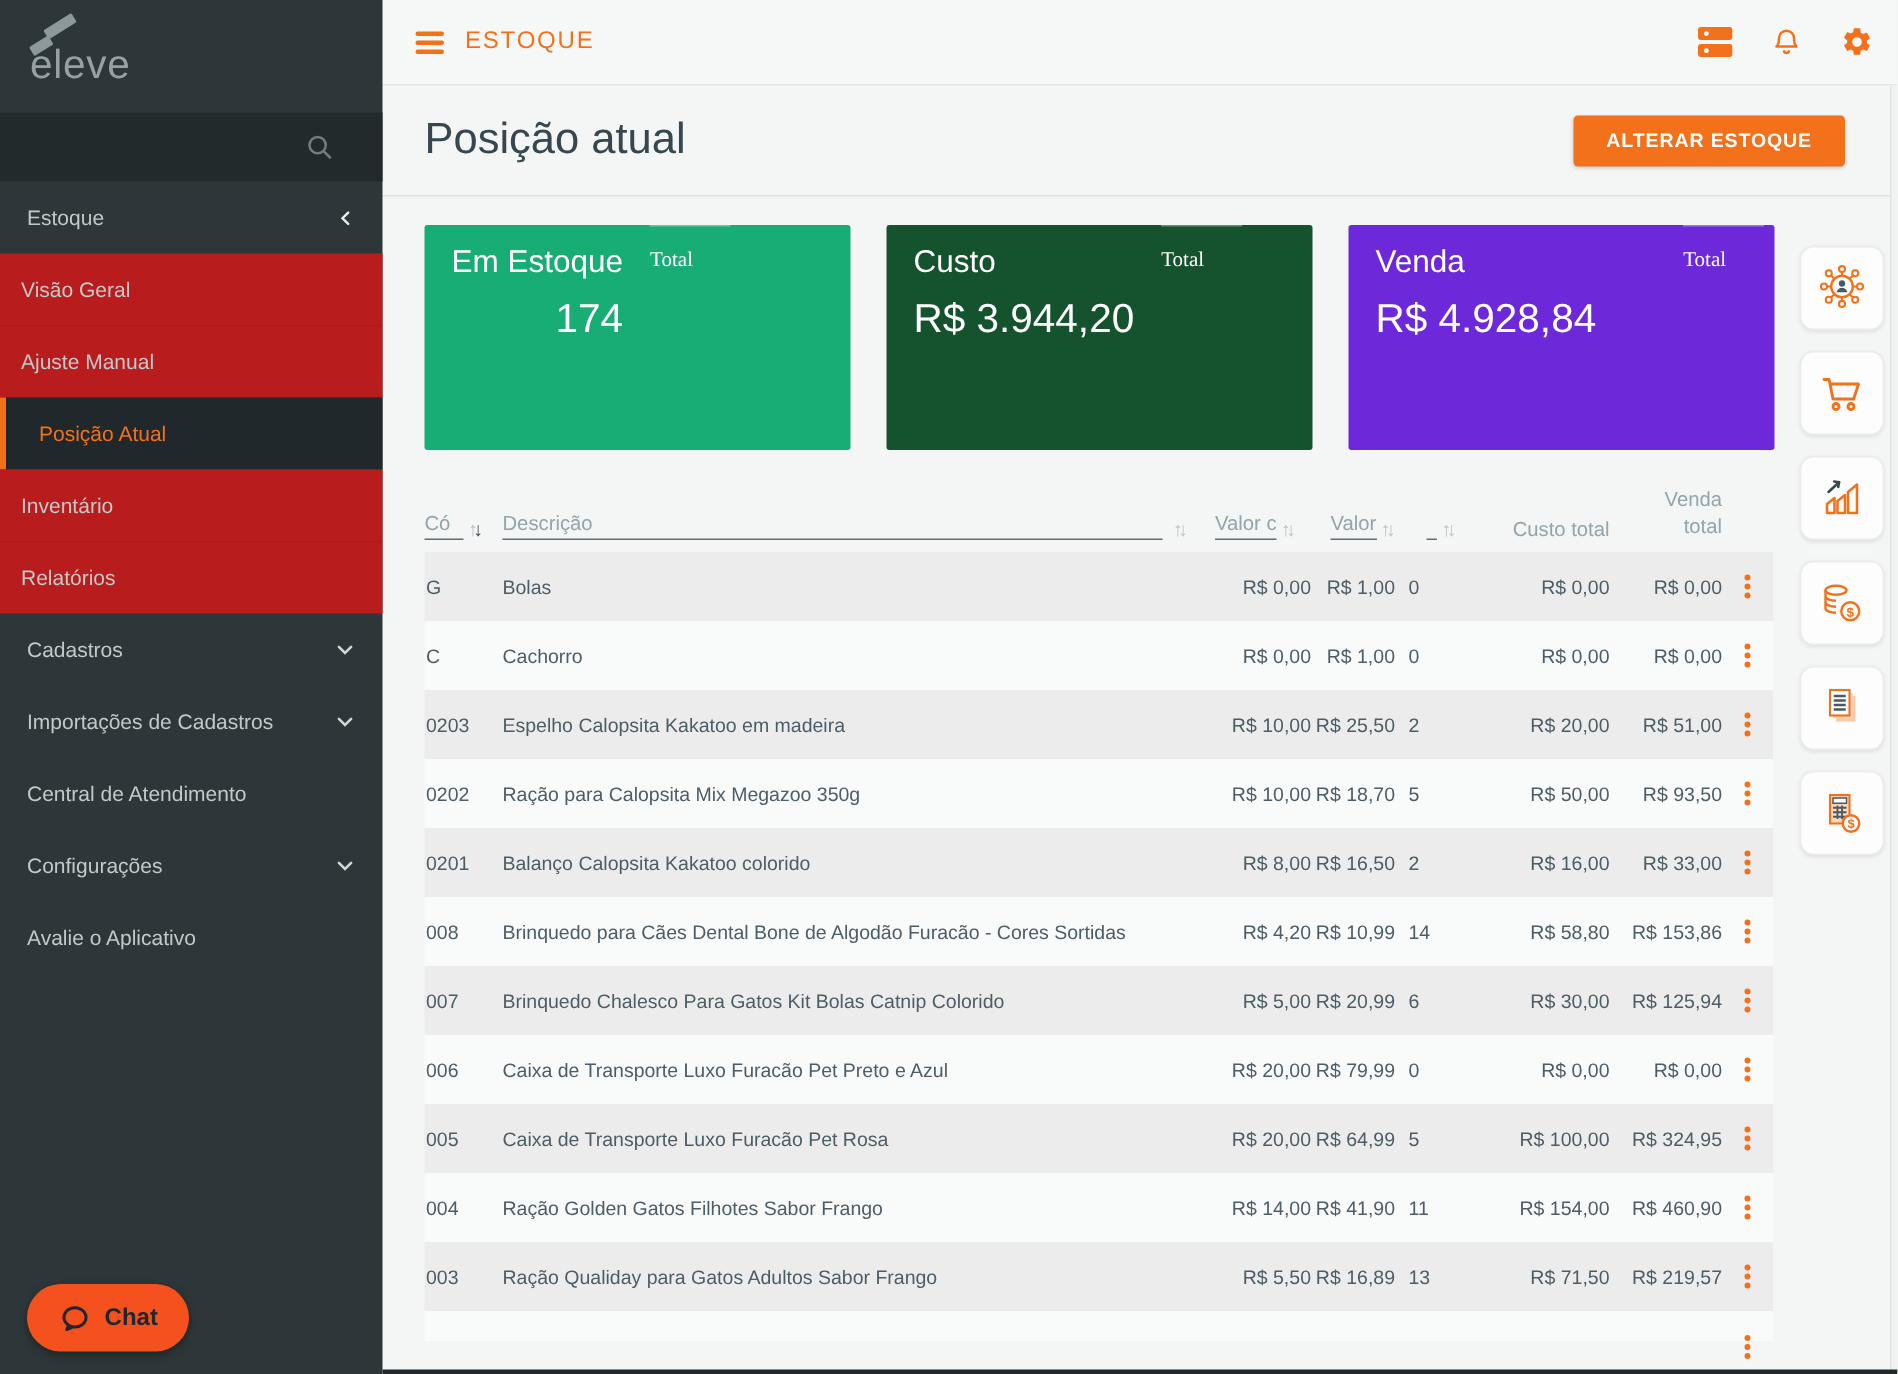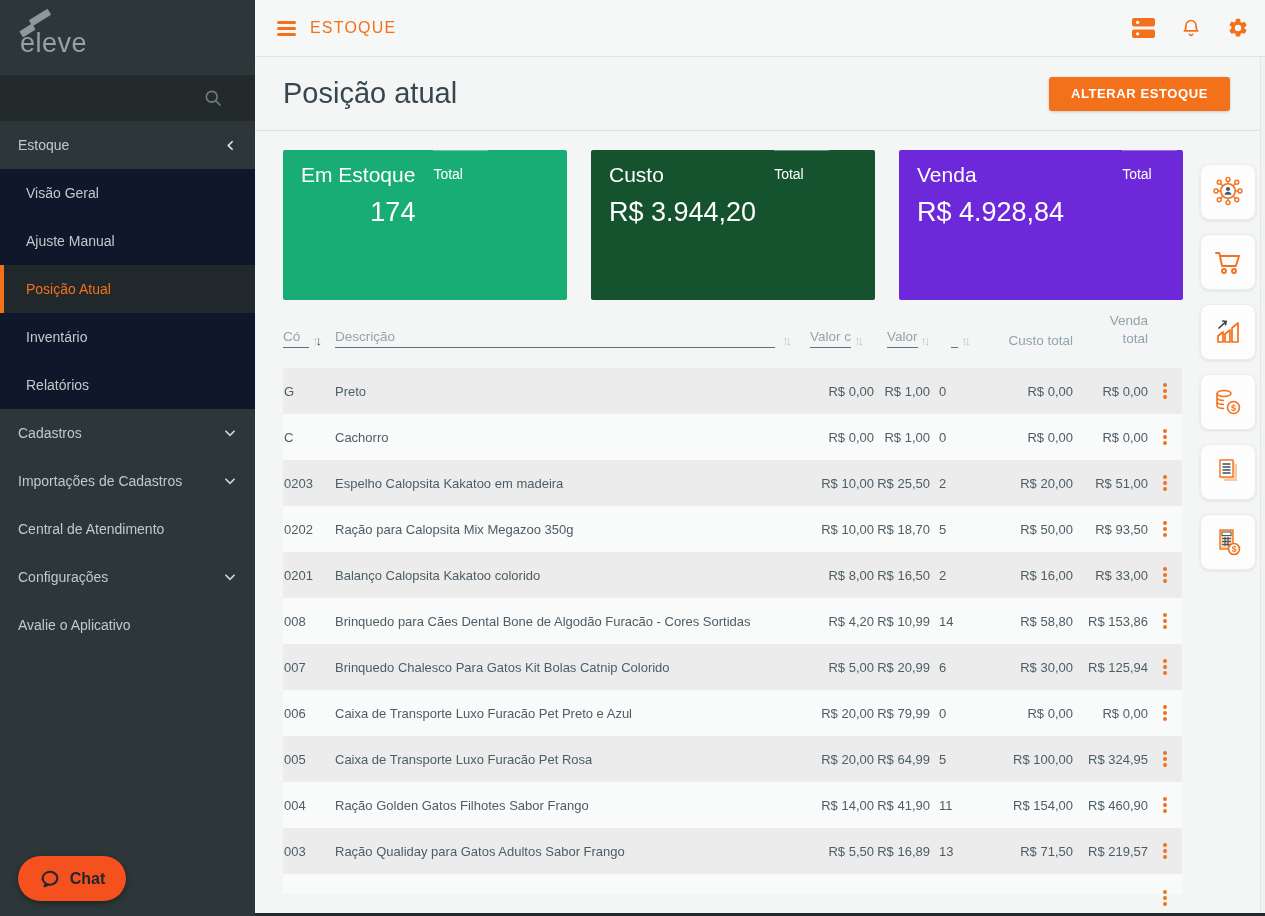--- a/index.html
+++ b/index.html
@@ -14,21 +14,21 @@
   .logo-area { height:75px; position:relative; }
   .logo-mark { position:absolute; left:20px; top:12px; width:34px; height:26px; }
   .logo-mark span { position:absolute; background:#8d989b; border-radius:1px; }
   .logo-mark .bar1 { width:22px; height:7px; left:9px; top:2px; transform:rotate(-32deg); }
   .logo-mark .bar2 { width:15px; height:7px; left:0px; top:15px; transform:rotate(-32deg); }
   .logo-text { position:absolute; left:20px; top:28px; font-size:27px; font-weight:500; color:#97a1a3; letter-spacing:.5px; }
   .search-bar { height:46px; background:#222a2c; display:flex; align-items:center; justify-content:flex-end; padding-right:32px; cursor:pointer; }
   .nav { }
   .nav-item { height:48px; display:flex; align-items:center; padding:0 18px; font-size:14px; color:#c2c9cb; cursor:pointer; }
   .nav-item .chev { margin-left:auto; display:flex; }
-  .nav-item.sub { padding-left:26px; background:#0f172a; }
+  .nav-item.sub { padding-left:14px; background:#b91c1c; }
   .nav-item.active { background:#20282b; color:#f4711c; border-left:4px solid #f4711c; padding-left:22px; }
   .chat-btn { position:absolute; left:18px; bottom:15px; width:108px; height:45px; border-radius:23px;
     background:#f4511e; display:flex; align-items:center; justify-content:center; gap:9px; cursor:pointer;
     box-shadow:0 2px 6px rgba(0,0,0,.35); }
   .chat-btn .lbl { font-size:16px; font-weight:bold; color:#22272e; }
   
   .main { position:absolute; left:255px; top:0; right:0; bottom:0; background:#f4f5f5; }
   .topbar { height:57px; display:flex; align-items:center; padding:0 16px 0 22px; border-bottom:1px solid #e2e3e3; background:#f6f7f7; }
   .hamburger { width:19px; cursor:pointer; }
   .hamburger i { display:block; height:3px; background:#f4711c; border-radius:2px; margin:3px 0; }
@@ -41,25 +41,25 @@
     font-family:inherit; font-size:13px; font-weight:bold; letter-spacing:.6px; border-radius:3px; cursor:pointer;
     box-shadow:0 1px 3px rgba(0,0,0,.18); }
   .content { position:absolute; top:132px; left:0; right:0; bottom:0; padding:18px 0 0 28px; overflow:hidden; }
   
   .cards { display:flex; gap:24px; width:900px; }
   .card { width:284px; height:150px; color:#fff; border-radius:2px; overflow:hidden; display:flex; flex-direction:row; }
   .card-main { height:104px; padding:13px 18px 0 18px; }
   .card-label { font-size:21px; font-weight:400; }
   .card-value { font-size:27px; text-align:right; margin-top:10px; }
   .card-footer { height:46px; border-top:1px solid rgba(255,255,255,.35); display:flex; align-items:center;
-    justify-content:flex-end; padding-right:25px; font-size:14px; }
+    justify-content:flex-end; padding-right:25px; font-size:14px;font-family:Liberation Serif, serif; }
   
   .table { width:899px; margin-top:14px; font-size:13px; }
   .thead { position:relative; height:54px; color:#92a4ac; font-size:13.5px; }
-  .thead .hcell { position:absolute; bottom:20px; display:flex; align-items:flex-end; }
+  .thead .hcell { position:absolute; bottom:8px; display:flex; align-items:flex-end; }
   .ul { border-bottom:1px solid #5d7078; padding-bottom:3px; }
   .h-code { left:0; }
   .h-code .ul { min-width:26px; }
   .h-desc { left:52px; width:440px; }
   .h-desc .ul { flex:1; }
   .h-dsort { left:496px; }
   .h-cost { left:527px; }
   .h-price { left:604px; }
   .h-qty { left:668px; }
   .h-qty .ul { width:7px; height:14px; }
@@ -256,21 +256,21 @@
           <span class="sort"><span>↑</span><span>↓</span></span>
         </div>
         <div class="hcell h-ct">
             <span>Custo total</span>
           </div>
         <span class="h-vt hcell">Venda total</span>
       </div>
       <div class="tbody">
   <div class="row">
     <span class="c-code">G</span>
-    <span class="c-desc">Preto</span>
+    <span class="c-desc">Bolas</span>
     <span class="c-dsort"></span>
     <span class="c-cost">R$ 0,00</span>
     <span class="c-price">R$ 1,00</span>
     <span class="c-qty">0</span>
     <span class="c-ct">R$ 0,00</span>
     <span class="c-vt">R$ 0,00</span>
     <span class="c-menu">
               <span class="dots">
                 <i></i>
                 <i></i>

